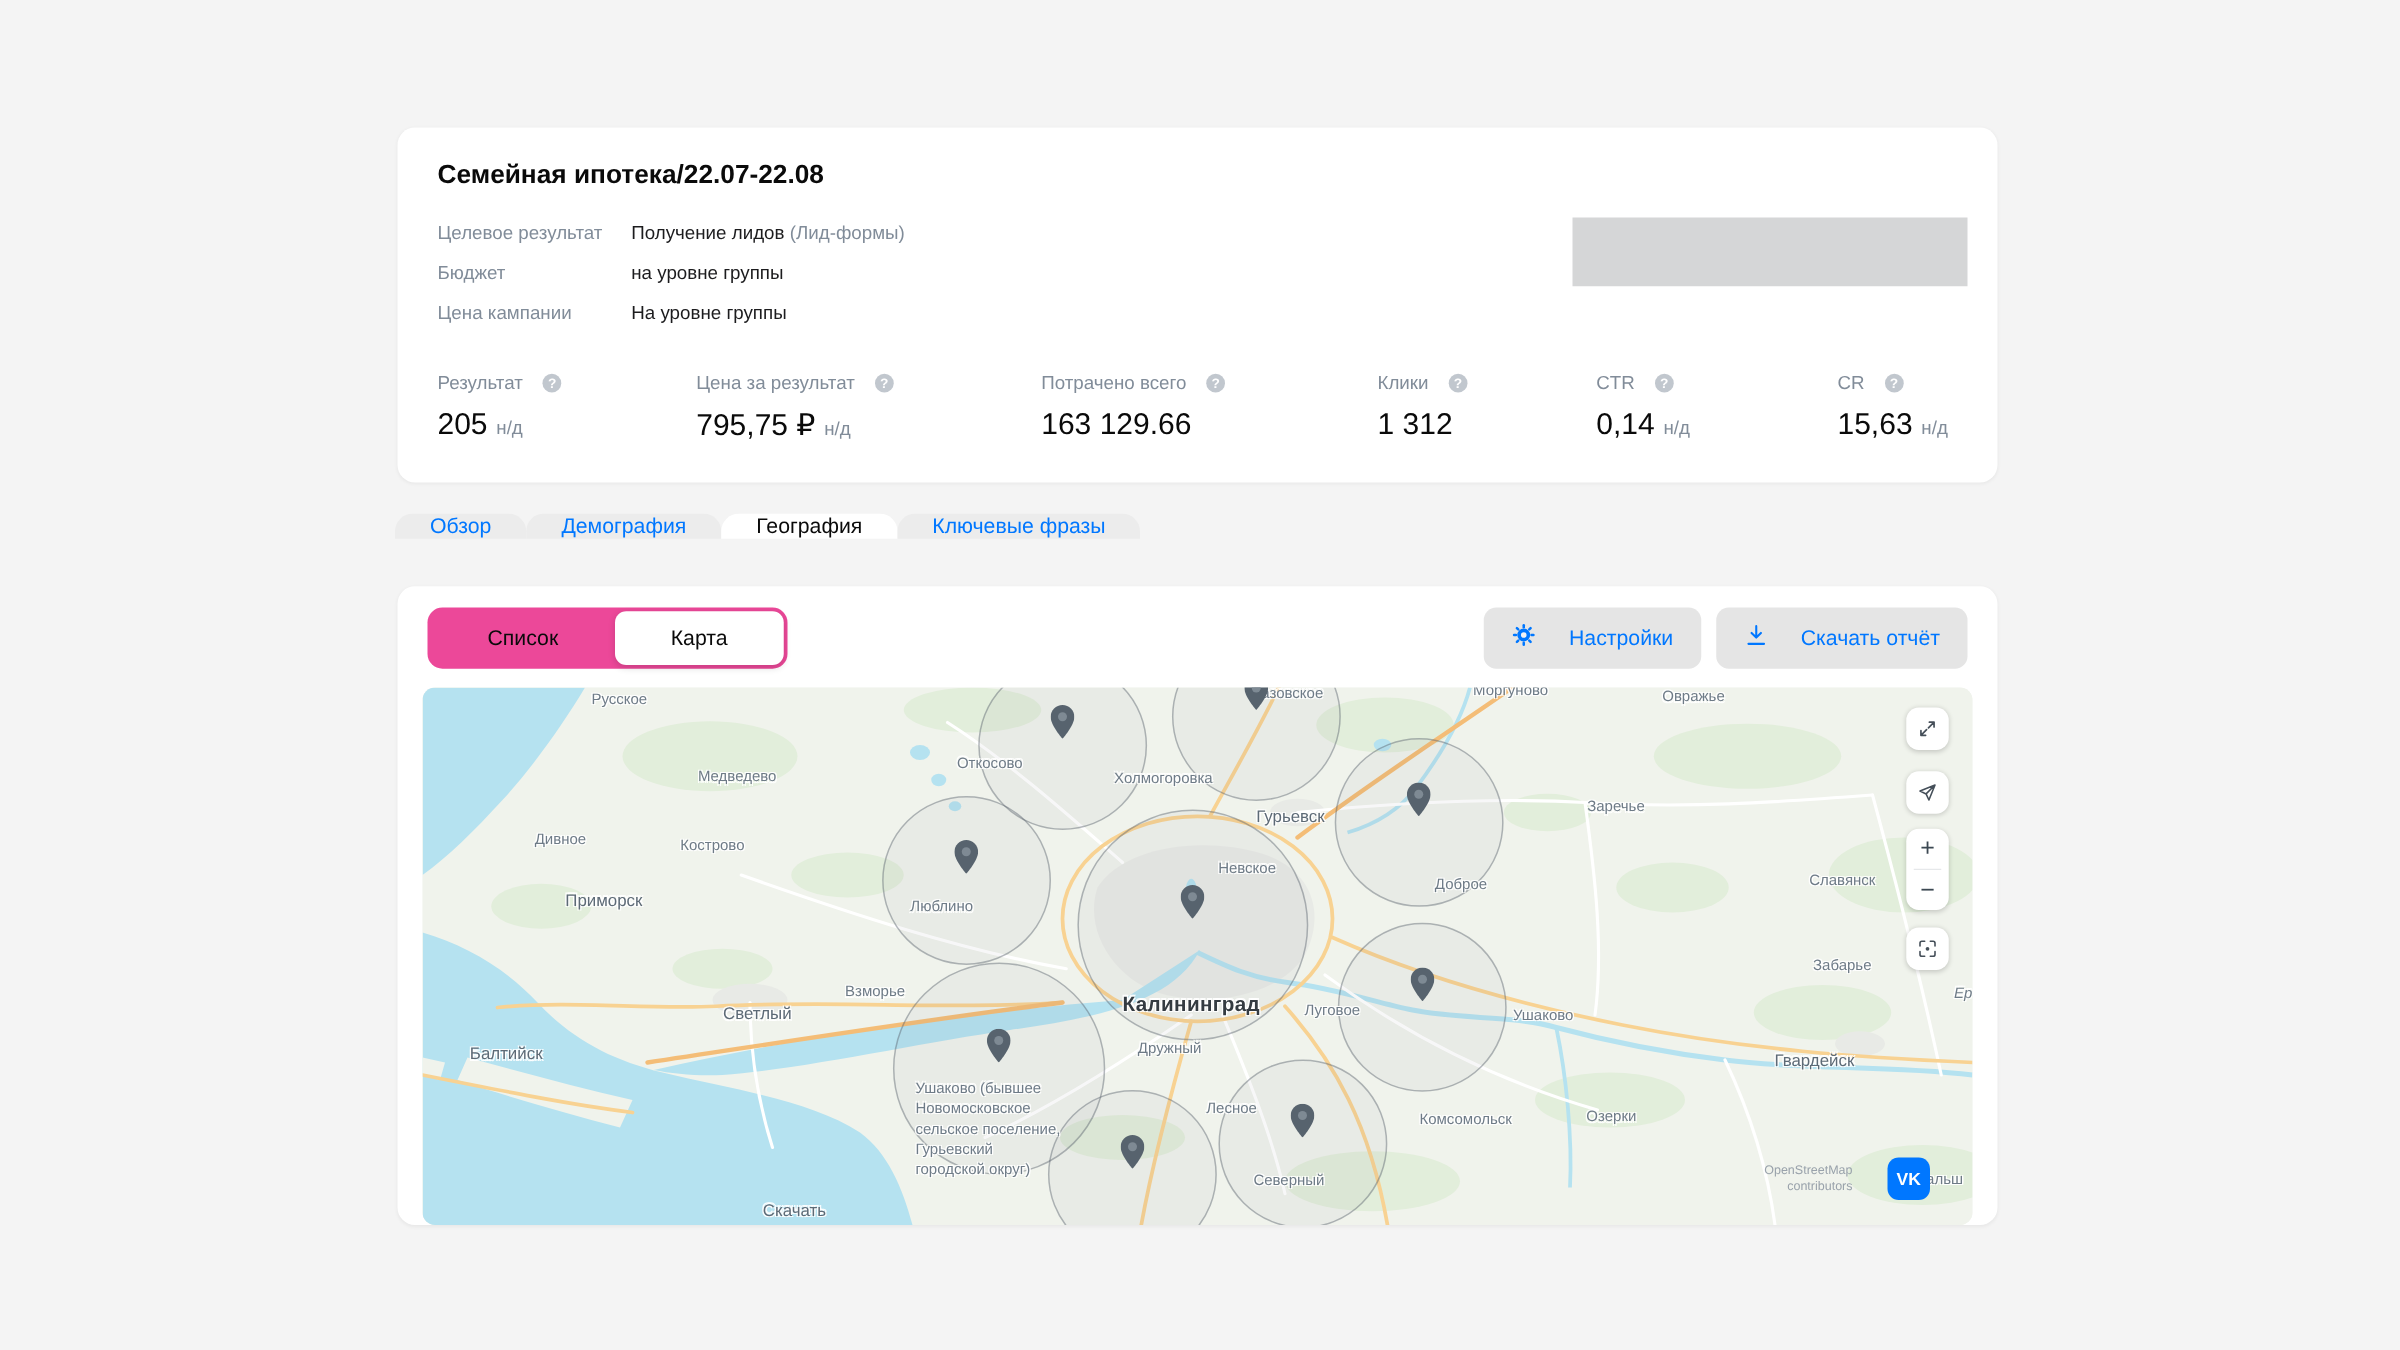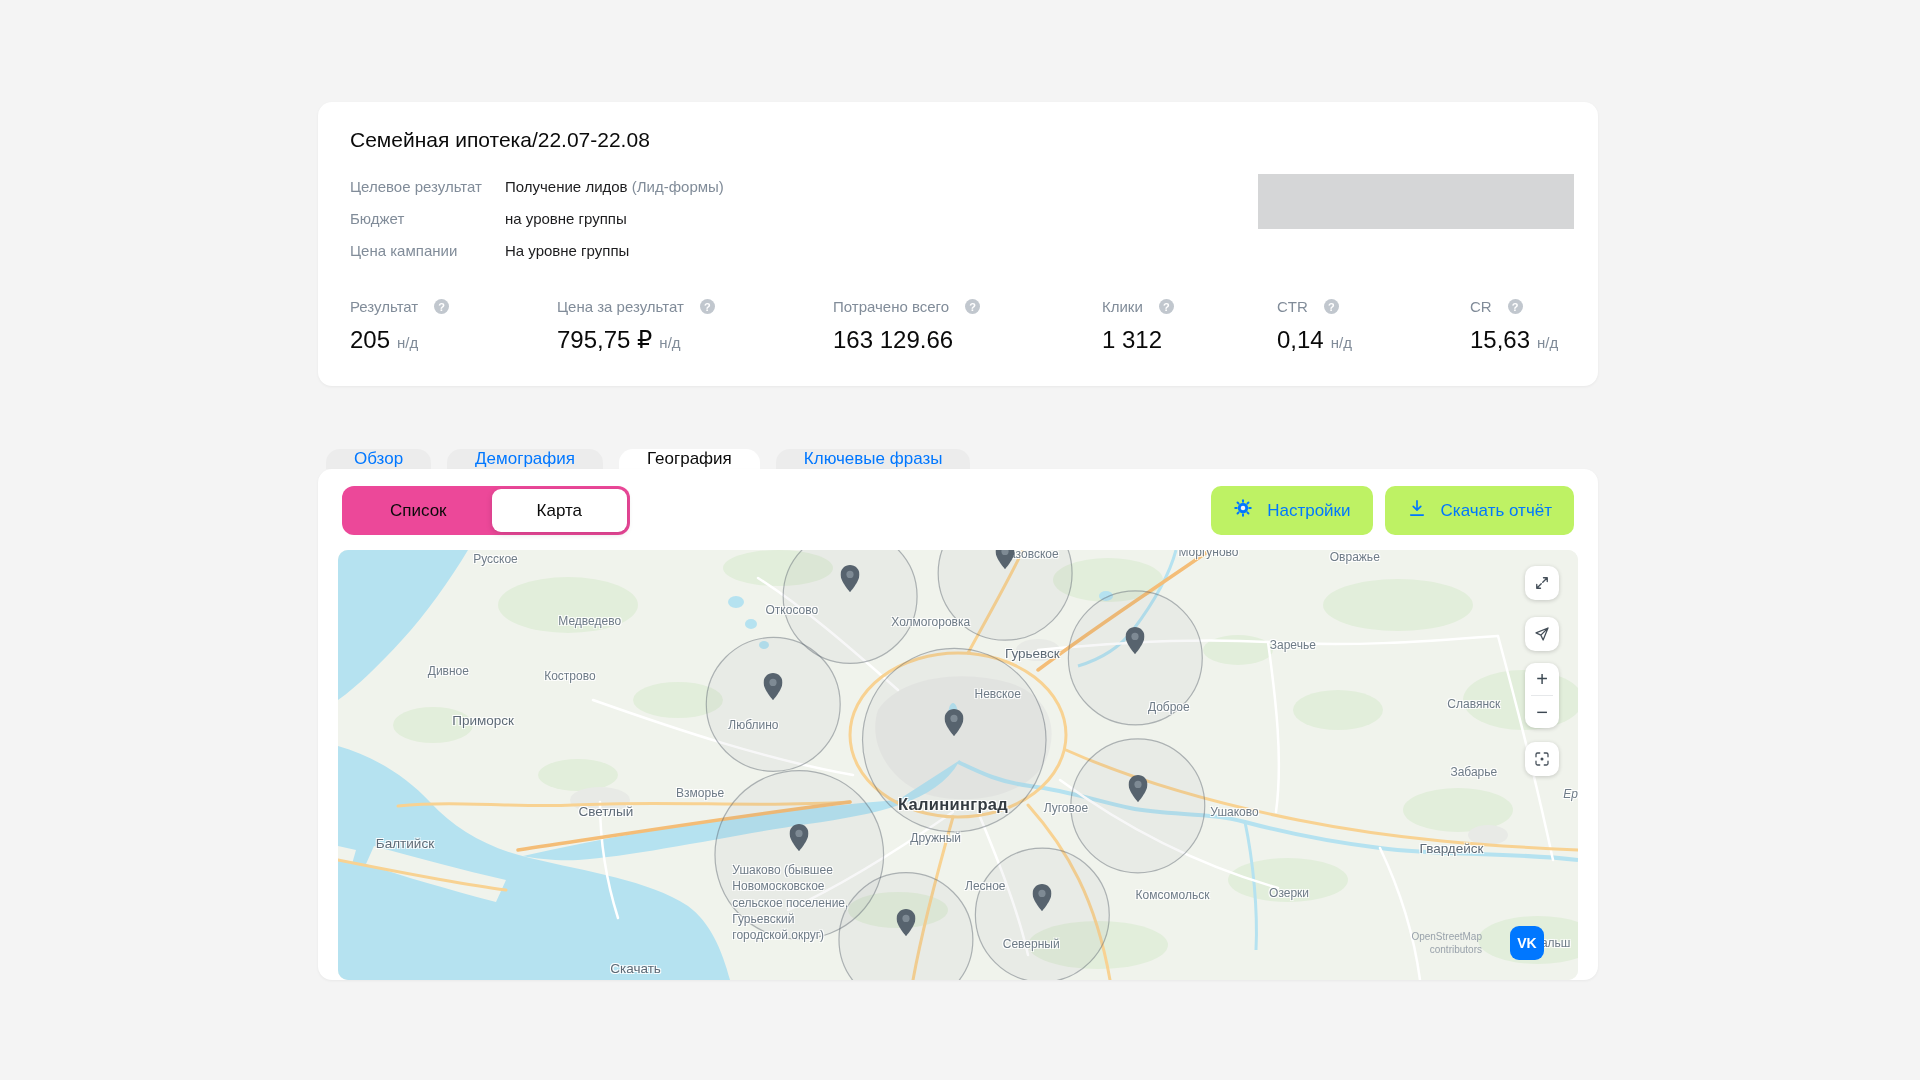--- a/index.html
+++ b/index.html
@@ -3,46 +3,46 @@
 <meta charset="utf-8">
 <style>
   *{margin:0;padding:0;box-sizing:border-box}
   html,body{width:1920px;height:1080px;overflow:hidden}
   body{font-family:"Liberation Sans","DejaVu Sans",sans-serif;background:#f4f4f4;color:#1c1c1e}
   .frame{position:relative;width:1920px;height:1080px;background:#f4f4f4;overflow:hidden}
   .card{position:absolute;background:#fff;border-radius:14px;box-shadow:0 1px 3px rgba(0,0,0,.05)}
 
   
   .top-card{left:318px;top:102px;width:1280px;height:284px;padding:26px 32px}
-  .title{font-size:21px;font-weight:400;color:#0a0a0a}
+  .title{font-size:21px;font-weight:700;color:#0a0a0a}
   .details{margin-top:24px;display:flex;flex-direction:column;gap:10px}
   .detail-row{display:flex;font-size:15px;line-height:22px}
   .detail-label{width:155px;flex:none;color:#818c99}
   .detail-value{color:#1c1c1e}
   .detail-note{color:#818c99}
   .redacted{position:absolute;top:72px;right:24px;width:316px;height:55px;background:#d5d6d7}
   .stats{position:absolute;left:32px;right:32px;top:196px;display:grid;grid-template-columns:207px 276px 269px 175px 193px 1fr}
   .stat-label{display:flex;align-items:center;gap:16px;font-size:15px;color:#818c99}
   .qmark{width:15px;height:15px;border-radius:50%;background:#c1c7ce;color:#fff;font-size:11px;font-weight:700;display:inline-flex;align-items:center;justify-content:center;cursor:default}
   .stat-value{margin-top:11px;font-size:24px;font-weight:500;color:#0a0a0a;display:flex;align-items:baseline;gap:7px}
   .stat-suffix{font-size:15px;color:#818c99;font-weight:400}
 
   
-  .tab-bar{position:absolute;left:326px;top:411px;height:58px;display:flex;gap:16px;align-items:flex-end}
+  .tab-bar{position:absolute;left:316px;top:411px;height:58px;display:flex;gap:0;align-items:flex-start}
   .tab{display:flex;align-items:center;padding:0 28px;font-size:17px;font-weight:500;color:#0077ff;background:#ececec;border-radius:14px 14px 0 0;cursor:pointer;white-space:nowrap}
   .tab.active{background:#fff;color:#0a0a0a}
 
   
   .content-card{left:318px;top:469px;width:1280px;height:511px;overflow:hidden}
   .toolbar{position:absolute;left:24px;right:24px;top:17px;height:49px;display:flex;justify-content:space-between;align-items:center}
   .segmented{display:flex;background:#ec4899;border-radius:12px;padding:3px;height:49px}
   .segment{display:flex;align-items:center;padding:0 45px;font-size:17px;color:#0a0a0a;border-radius:9px;cursor:pointer}
   .segment.active{background:#fff;box-shadow:0 2px 6px rgba(0,0,0,.15);font-weight:500}
   .toolbar-right{display:flex;gap:12px;height:49px}
-  .tool-btn{display:flex;align-items:center;gap:14px;padding:0 22px;background:#bef264;border:none;border-radius:10px;font-size:17px;font-weight:500;color:#0077ff;cursor:pointer;font-family:inherit}
+  .tool-btn{display:flex;align-items:center;gap:26px;padding:0 22px;background:#e5e5e5;border:none;border-radius:10px;font-size:17px;font-weight:500;color:#0077ff;cursor:pointer;font-family:inherit}
 
   
   .map{position:absolute;left:20px;top:81px;width:1240px;height:430px;border-radius:10px;overflow:hidden;background:#f0f3ec;cursor:grab}
   .map svg.geo,.map svg.radius-circles{position:absolute;inset:0;width:100%;height:100%}
   .radius-circles circle{fill:rgba(90,100,110,.05);stroke:rgba(90,100,110,.45);stroke-width:1.2}
   .map-label{position:absolute;z-index:3;transform:translate(-50%,-50%);font-size:12px;color:#6e7b87;white-space:nowrap;
     text-shadow:-1px -1px 0 rgba(255,255,255,.9),1px -1px 0 rgba(255,255,255,.9),-1px 1px 0 rgba(255,255,255,.9),1px 1px 0 rgba(255,255,255,.9)}
   .map-label.town{font-size:13.5px;color:#5d6a76}
   .map-label.city{font-size:16.5px;font-weight:700;color:#343b41;letter-spacing:.3px}
   .map-label.left{transform:none;white-space:pre-line;line-height:1.35;text-align:left}

